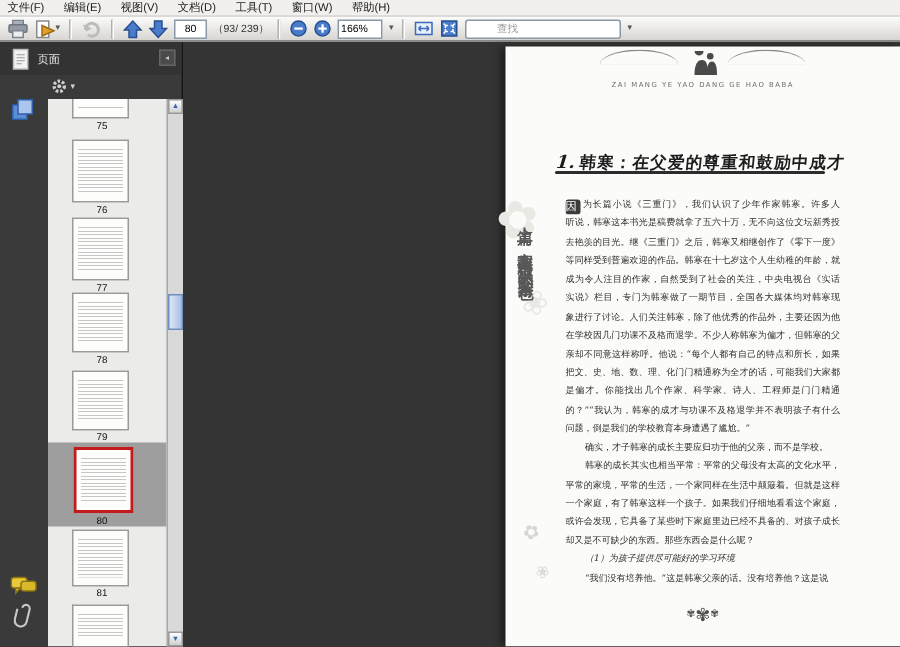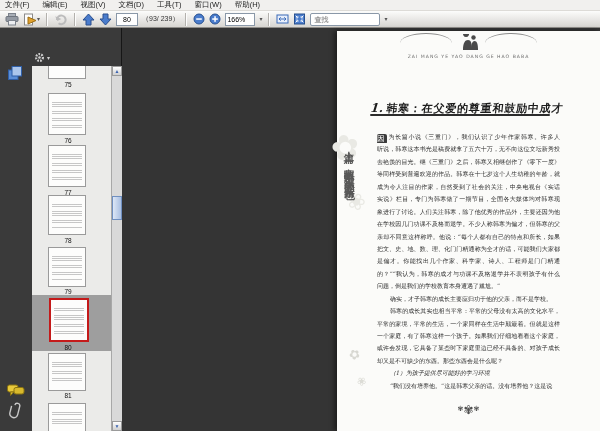--- a/index.html
+++ b/index.html
@@ -19,21 +19,21 @@
            display:flex;align-items:center;gap:4px;padding-left:5px;box-sizing:border-box;}
   .sep{width:1px;height:13px;background:#b3b1ad;border-right:1px solid #fdfdfd;margin:0 2px;}
   .tbtn{display:flex;align-items:center;justify-content:center;height:15px;}
   .caret{font-size:6px;color:#555;line-height:6px;}
   #page-input{width:20px;height:11px;font-size:7px;text-align:center;border:1px solid #8a98a8;
               padding:0;background:#fff;}
   #page-total{font-size:7px;color:#333;white-space:nowrap;}
   #zoom-input{width:26px;height:11px;font-size:7px;text-align:left;border:1px solid #8a98a8;
               padding:0 1px;background:#fff;}
   #find-input{width:62px;height:11px;font-size:7px;border:1px solid #8a98a8;border-radius:2px;
-              padding:0 3px;background:#fff;color:#333;font-weight:bold;}
+              padding:0 20px;background:#fff;color:#333;}
   #find-input::placeholder{color:#9a9a9a;}
 
   
   #sidebar{position:absolute;left:0;top:28px;width:122px;height:403px;background:#3a3a3a;
            border-right:1px solid #161616;box-sizing:border-box;}
   #sb-header{position:absolute;left:0;top:0;width:100%;height:22px;background:#333;}
   #sb-title{position:absolute;left:25px;top:7px;font-size:7.5px;color:#e6e6e6;}
   #collapse-btn{position:absolute;right:4px;top:5px;width:11px;height:11px;background:#4b4b4b;
                 border:1px solid #666;color:#ccc;font-size:5px;line-height:10px;text-align:center;
                 box-sizing:border-box;}
@@ -181,20 +181,28 @@
       <svg width="13" height="12" viewBox="0 0 13 12">
           <rect x="1.5" y="1" width="10" height="10" fill="#4a7ccc" stroke="#27508f"></rect>
           <path d="M4 4 l-1.3 -1.3 M9 4 l1.3 -1.3 M4 8 l-1.3 1.3 M9 8 l1.3 1.3 M4 4 h1.6 M4 4 v1.6 M9 4 h-1.6 M9 4 v1.6 M4 8 h1.6 M4 8 v-1.6 M9 8 h-1.6 M9 8 v-1.6" stroke="#fff" stroke-width="1"></path>
         </svg>
     </span>
     <input id="find-input" placeholder="查找" style="">
     <span class="caret">▾</span>
   </div>
 
   <div id="sidebar">
+    <div id="sb-header">
+      <svg class="rail-icon" style="top:4px" width="13" height="15" viewBox="0 0 13 15">
+          <rect x="2" y="1" width="9.5" height="13" fill="#f2f2f2" stroke="#bdbdbd"></rect>
+          <path d="M4 4.5h5.5M4 6.5h5.5M4 8.5h5.5M4 10.5h3.5" stroke="#9a9a9a" stroke-width=".8"></path>
+        </svg>
+      <span id="sb-title">页面</span>
+      <div id="collapse-btn">◂</div>
+    </div>
     <div id="gear-row">
       <svg width="11" height="11" viewBox="0 0 11 11">
           <circle cx="5.5" cy="5.5" r="3.4" fill="none" stroke="#cfcfcf" stroke-width="2.2" stroke-dasharray="1.7 1.2"></circle>
           <circle cx="5.5" cy="5.5" r="1.3" fill="#cfcfcf"></circle>
         </svg>
       <span class="caret" style="color:#cfcfcf">▾</span>
     </div>
     <svg class="rail-icon" style="top:37px" width="16" height="16" viewBox="0 0 16 16">
         <rect x="1.5" y="5" width="9.5" height="9.5" fill="#5b8ed6" stroke="#2f5fa8"></rect>
         <rect x="5" y="1.5" width="9.5" height="9.5" fill="#abc6ec" stroke="#2f5fa8"></rect>

